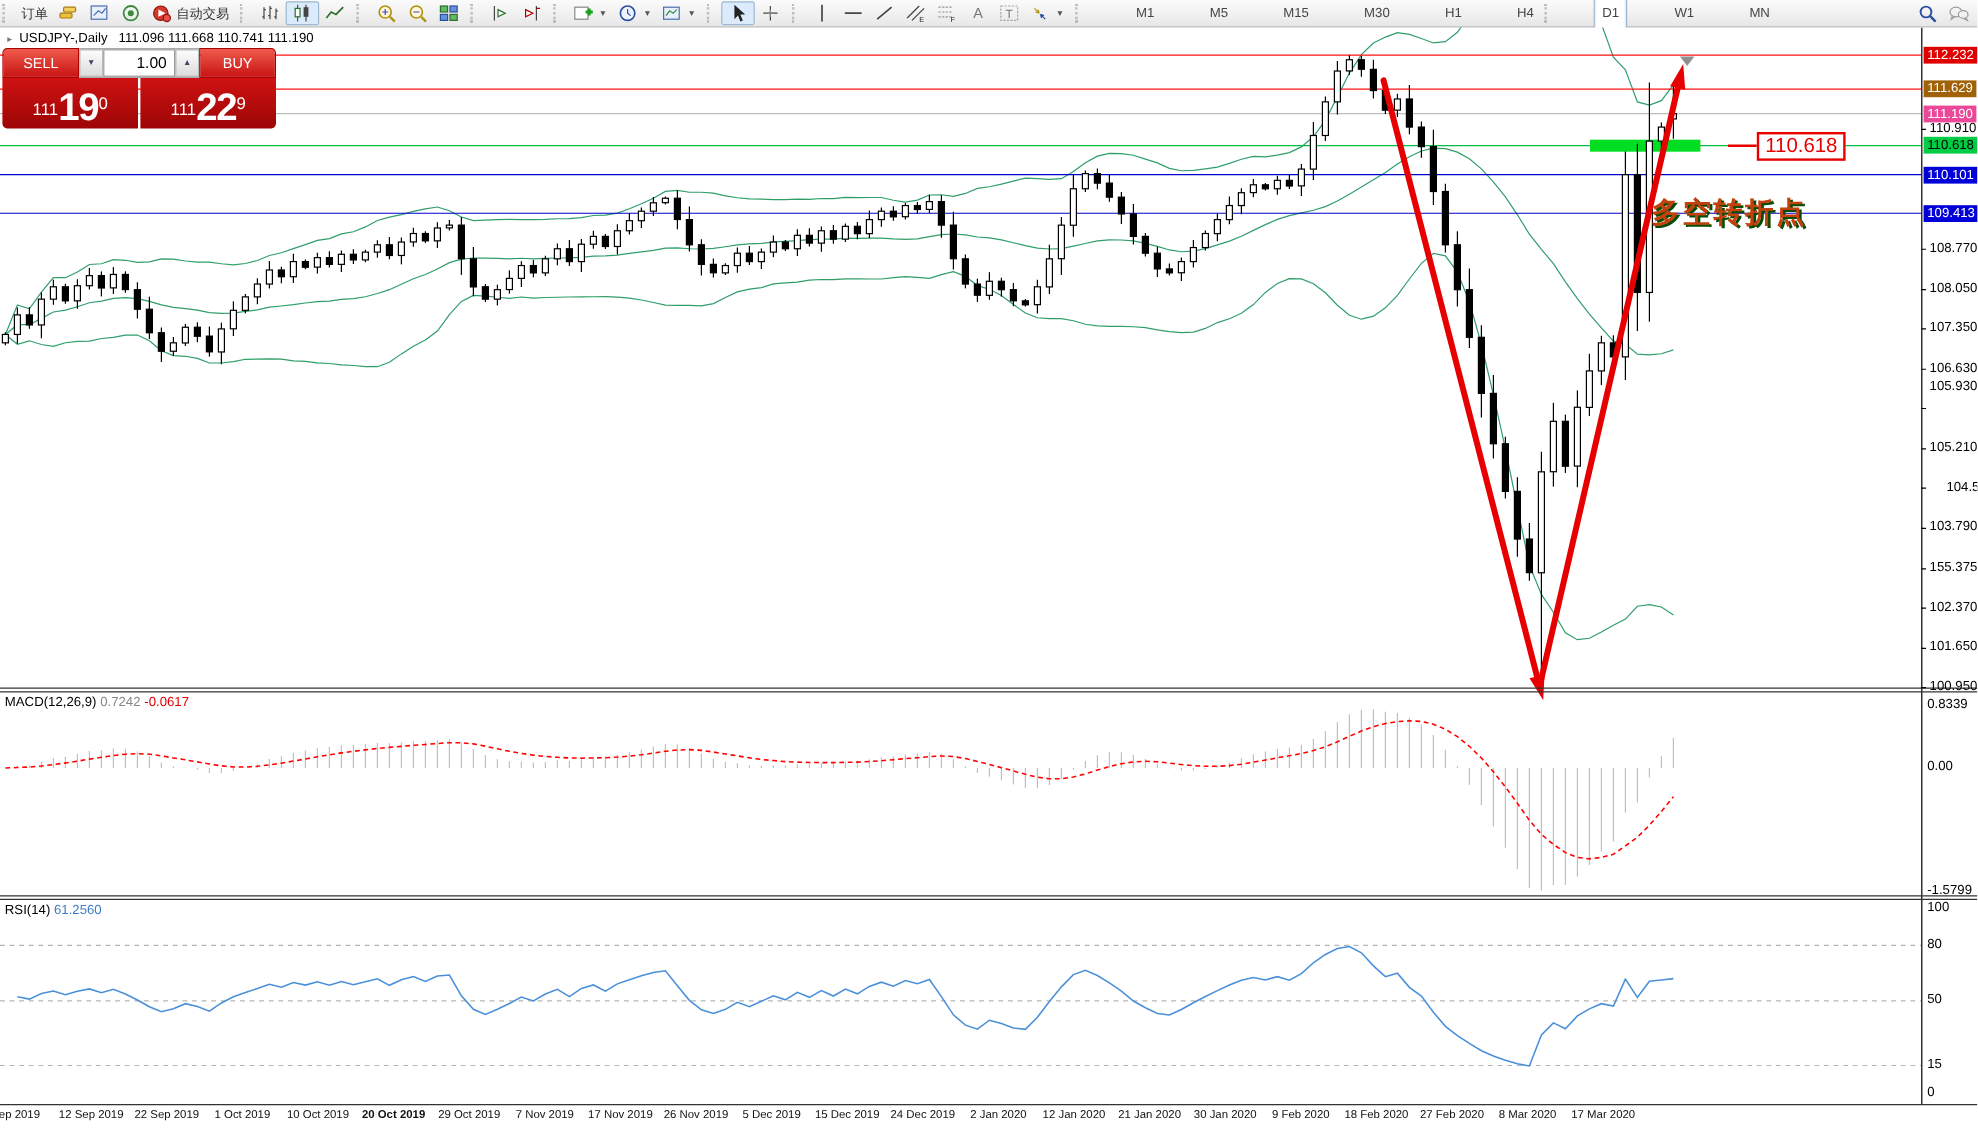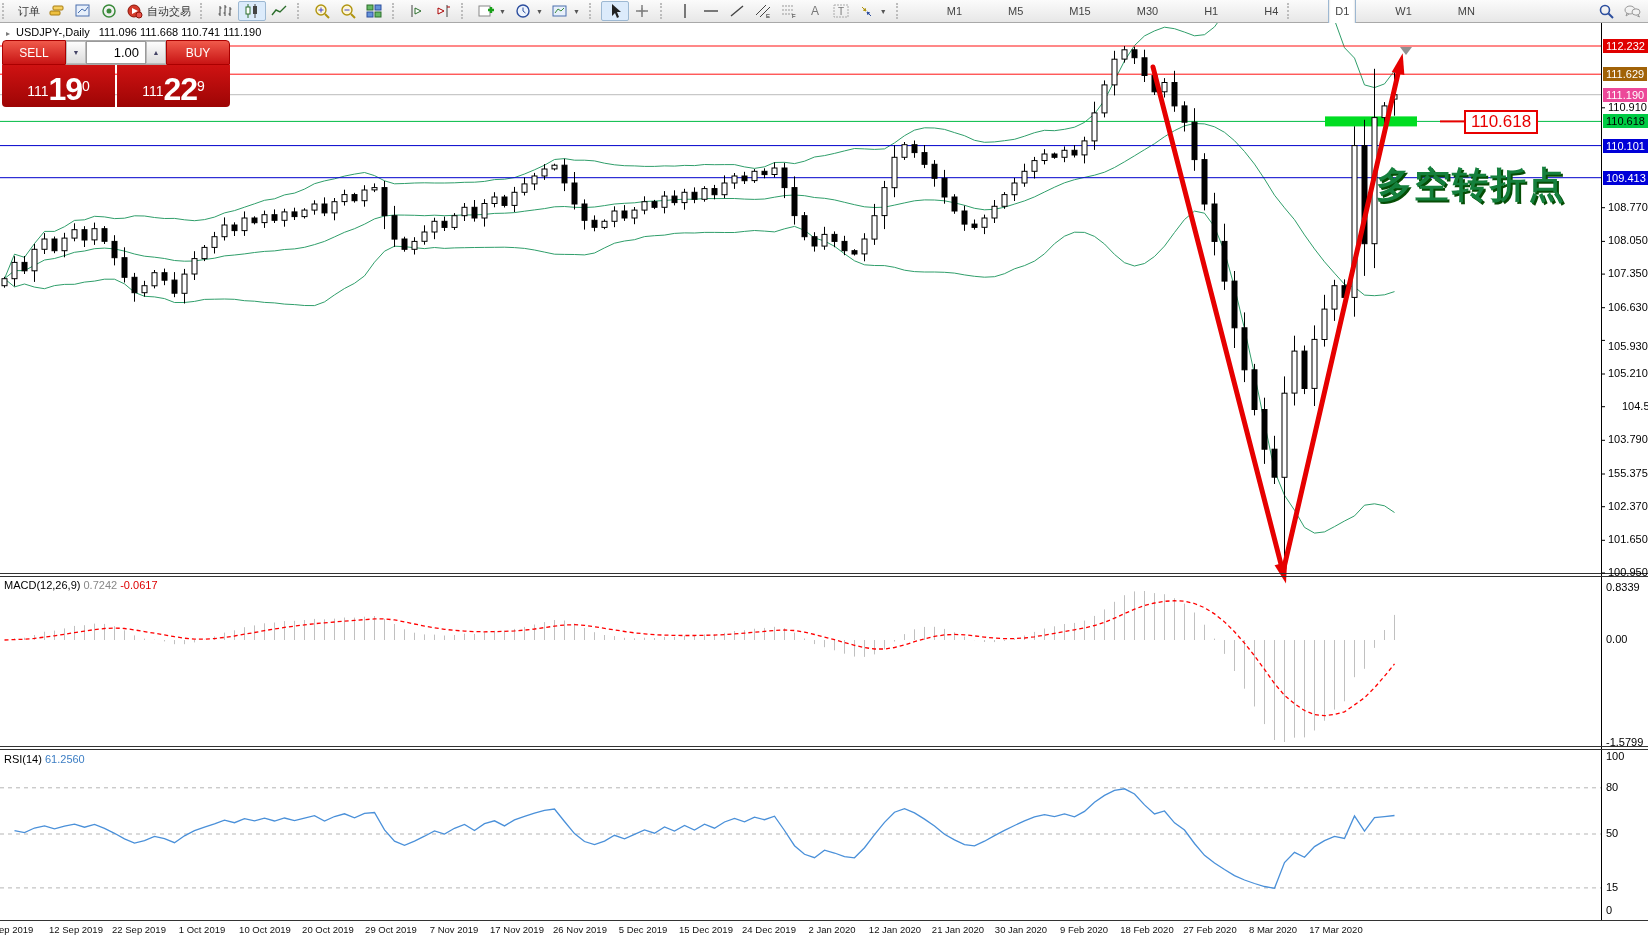--- a/index.html
+++ b/index.html
@@ -34,21 +34,21 @@
   .oct .row2{display:flex;height:42px;}
   .pricehalf{flex:1;background:linear-gradient(#cf1212,#9d0505);color:#fff;display:flex;align-items:flex-end;justify-content:center;padding-bottom:3px;}
   .pricehalf.left{border-radius:0 0 0 4px;margin-right:1px;}
   .pricehalf.right{border-radius:0 0 4px 0;margin-left:1px;}
   .p-sm{font-size:14px;line-height:26px;}
   .p-big{font-size:32px;font-weight:bold;line-height:30px;letter-spacing:-1px;}
   .p-sup{font-size:14px;line-height:36px;vertical-align:top;}
   
   .lvlbox{position:absolute;left:1464px;top:87px;border:2px solid #e80000;background:#fff;color:#e80000;
      font-size:17px;padding:0 5px;line-height:20px;}
-  .cnnote{position:absolute;left:1376px;top:138px;font-size:36px;font-weight:bold;color:#15803d;
+  .cnnote{position:absolute;left:1376px;top:138px;font-size:24px;font-weight:bold;color:#c2410c;
      text-shadow:2px 2px 0 #054d05;letter-spacing:2px;white-space:nowrap;}
   .axlabel{position:absolute;font-size:11px;color:#000;white-space:nowrap;}
   .axbadge{position:absolute;font-size:11px;padding:0 3px;line-height:14px;color:#fff;white-space:nowrap;}
   .datelabel{position:absolute;font-size:9.5px;color:#111;white-space:nowrap;transform:translateX(-50%);}
   .indlabel{position:absolute;font-size:11px;color:#000;white-space:nowrap;}
   .indlabel .v1{color:#888;}
   .indlabel .v2{color:#d00;}
   .indlabel .v3{color:#3c7ec4;}
 </style>
 </head>
@@ -776,21 +776,21 @@
       <span>RSI(14)</span>
       <span class="v3">61.2560</span>
     </div>
 
     <div id="gen-labels">
         <div class="axlabel" style="left: 1608px; top: 77.7684px;">110.910</div>
         <div class="axlabel" style="left: 1608px; top: 177.728px;">108.770</div>
         <div class="axlabel" style="left: 1608px; top: 211.359px;">108.050</div>
         <div class="axlabel" style="left: 1608px; top: 244.056px;">107.350</div>
         <div class="axlabel" style="left: 1608px; top: 277.687px;">106.630</div>
-        <div class="axlabel" style="left: 1608px; top: 317px;">105.930</div>
+        <div class="axlabel" style="left: 1608px; top: 293px;">105.930</div>
         <div class="axlabel" style="left: 1608px; top: 344.015px;">105.210</div>
         <div class="axlabel" style="left: 1608px; top: 376.712px; margin-left: 14px;">104.510</div>
         <div class="axlabel" style="left: 1608px; top: 410.344px;">103.790</div>
         <div class="axlabel" style="left: 1608px; top: 443.975px;">155.375</div>
         <div class="axlabel" style="left: 1608px; top: 476.672px;">102.370</div>
         <div class="axlabel" style="left: 1608px; top: 510.303px;">101.650</div>
         <div class="axlabel" style="left: 1608px; top: 543px;">100.950</div>
         <div class="axbadge" style="left: 1603px; top: 16.0178px; background: rgb(224, 0, 0); color: rgb(255, 255, 255);">112.232</div>
         <div class="axbadge" style="left: 1603px; top: 44.1839px; background: #a16207; color: rgb(255, 255, 255);">111.629</div>
         <div class="axbadge" style="left: 1603px; top: 64.6896px; background: #ec4899; color: rgb(255, 255, 255);">111.190</div>
@@ -803,21 +803,21 @@
         <div class="axlabel" style="left: 1606px; top: 727px;">100</div>
         <div class="axlabel" style="left: 1606px; top: 757.8px;">80</div>
         <div class="axlabel" style="left: 1606px; top: 804px;">50</div>
         <div class="axlabel" style="left: 1606px; top: 857.9px;">15</div>
         <div class="axlabel" style="left: 1606px; top: 881px;">0</div>
         <div class="datelabel" style="left: 13px; top: 901px;">Sep 2019</div>
         <div class="datelabel" style="left: 76px; top: 901px;">12 Sep 2019</div>
         <div class="datelabel" style="left: 139px; top: 901px;">22 Sep 2019</div>
         <div class="datelabel" style="left: 202px; top: 901px;">1 Oct 2019</div>
         <div class="datelabel" style="left: 265px; top: 901px;">10 Oct 2019</div>
-        <div class="datelabel" style="left: 328px; top: 901px;">20 Oct 2019</div>
+        <div class="datelabel" style="left: 328px; top: 901px; font-weight: bold;">20 Oct 2019</div>
         <div class="datelabel" style="left: 391px; top: 901px;">29 Oct 2019</div>
         <div class="datelabel" style="left: 454px; top: 901px;">7 Nov 2019</div>
         <div class="datelabel" style="left: 517px; top: 901px;">17 Nov 2019</div>
         <div class="datelabel" style="left: 580px; top: 901px;">26 Nov 2019</div>
         <div class="datelabel" style="left: 643px; top: 901px;">5 Dec 2019</div>
         <div class="datelabel" style="left: 706px; top: 901px;">15 Dec 2019</div>
         <div class="datelabel" style="left: 769px; top: 901px;">24 Dec 2019</div>
         <div class="datelabel" style="left: 832px; top: 901px;">2 Jan 2020</div>
         <div class="datelabel" style="left: 895px; top: 901px;">12 Jan 2020</div>
         <div class="datelabel" style="left: 958px; top: 901px;">21 Jan 2020</div>

